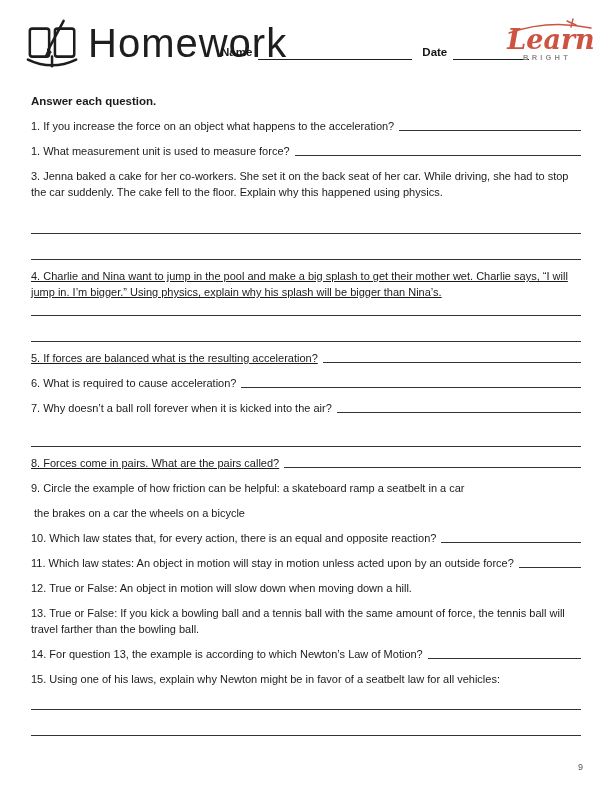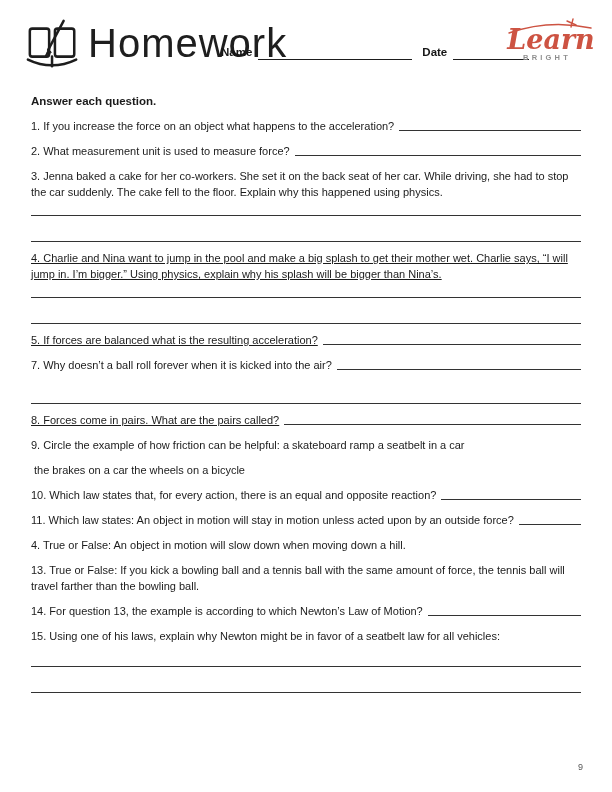--- a/index.html
+++ b/index.html
@@ -95,41 +95,45 @@
   <div class="content">
 
     <p class="instructions">Answer each question.</p>
 
     <div class="q row">
       <span class="qt">1. If you increase the force on an object what happens to the acceleration?</span>
       <span class="fill"></span>
     </div>
 
     <div class="q row">
-      <span class="qt">2. What measurement unit is used to measure force?</span>
+      <span class="qt">1. What measurement unit is used to measure force?</span>
       <span class="fill"></span>
     </div>
 
-    <p class="q" style="margin-bottom:0">
+    <p class="q" style="margin-bottom:18px">
       <span>3. Jenna baked a cake for her co-workers. She set it on the back seat of her car. While driving, she had to stop the car suddenly. The cake fell to the floor. Explain why this happened using physics.</span>
     </p>
     <div class="ansline ans-a"></div>
     <div class="ansline ans-b"></div>
 
     <p class="q qgap" style="margin-bottom:0">
       <span>4. Charlie and Nina want to jump in the pool and make a big splash to get their mother wet. Charlie says, “I will jump in. I’m bigger.” Using physics, explain why his splash will be bigger than Nina’s.</span>
     </p>
     <div class="ansline ans-a"></div>
     <div class="ansline ans-b"></div>
 
     <div class="q row qgap">
       <span class="qt">5. If forces are balanced what is the resulting acceleration?</span>
       <span class="fill"></span>
     </div>
 
+    <div class="q row">
+      <span class="qt">6. What is required to cause acceleration?</span>
+      <span class="fill"></span>
+    </div>
 
     <div class="q row">
       <span class="qt">7. Why doesn’t a ball roll forever when it is kicked into the air?</span>
       <span class="fill"></span>
     </div>
     <div class="ansline ans-b"></div>
 
     <div class="q row qgap">
       <span class="qt">8. Forces come in pairs. What are the pairs called?</span>
       <span class="fill"></span>
@@ -146,21 +150,21 @@
       <span class="qt">10. Which law states that, for every action, there is an equal and opposite reaction?</span>
       <span class="fill"></span>
     </div>
 
     <div class="q row">
       <span class="qt">11. Which law states: An object in motion will stay in motion unless acted upon by an outside force?</span>
       <span class="fill"></span>
     </div>
 
     <p class="q">
-      <span>4. True or False: An object in motion will slow down when moving down a hill.</span>
+      <span>12. True or False: An object in motion will slow down when moving down a hill.</span>
     </p>
 
     <p class="q">
       <span>13. True or False: If you kick a bowling ball and a tennis ball with the same amount of force, the tennis ball will travel farther than the bowling ball.</span>
     </p>
 
     <div class="q row">
       <span class="qt">14. For question 13, the example is according to which Newton’s Law of Motion?</span>
       <span class="fill"></span>
     </div>

